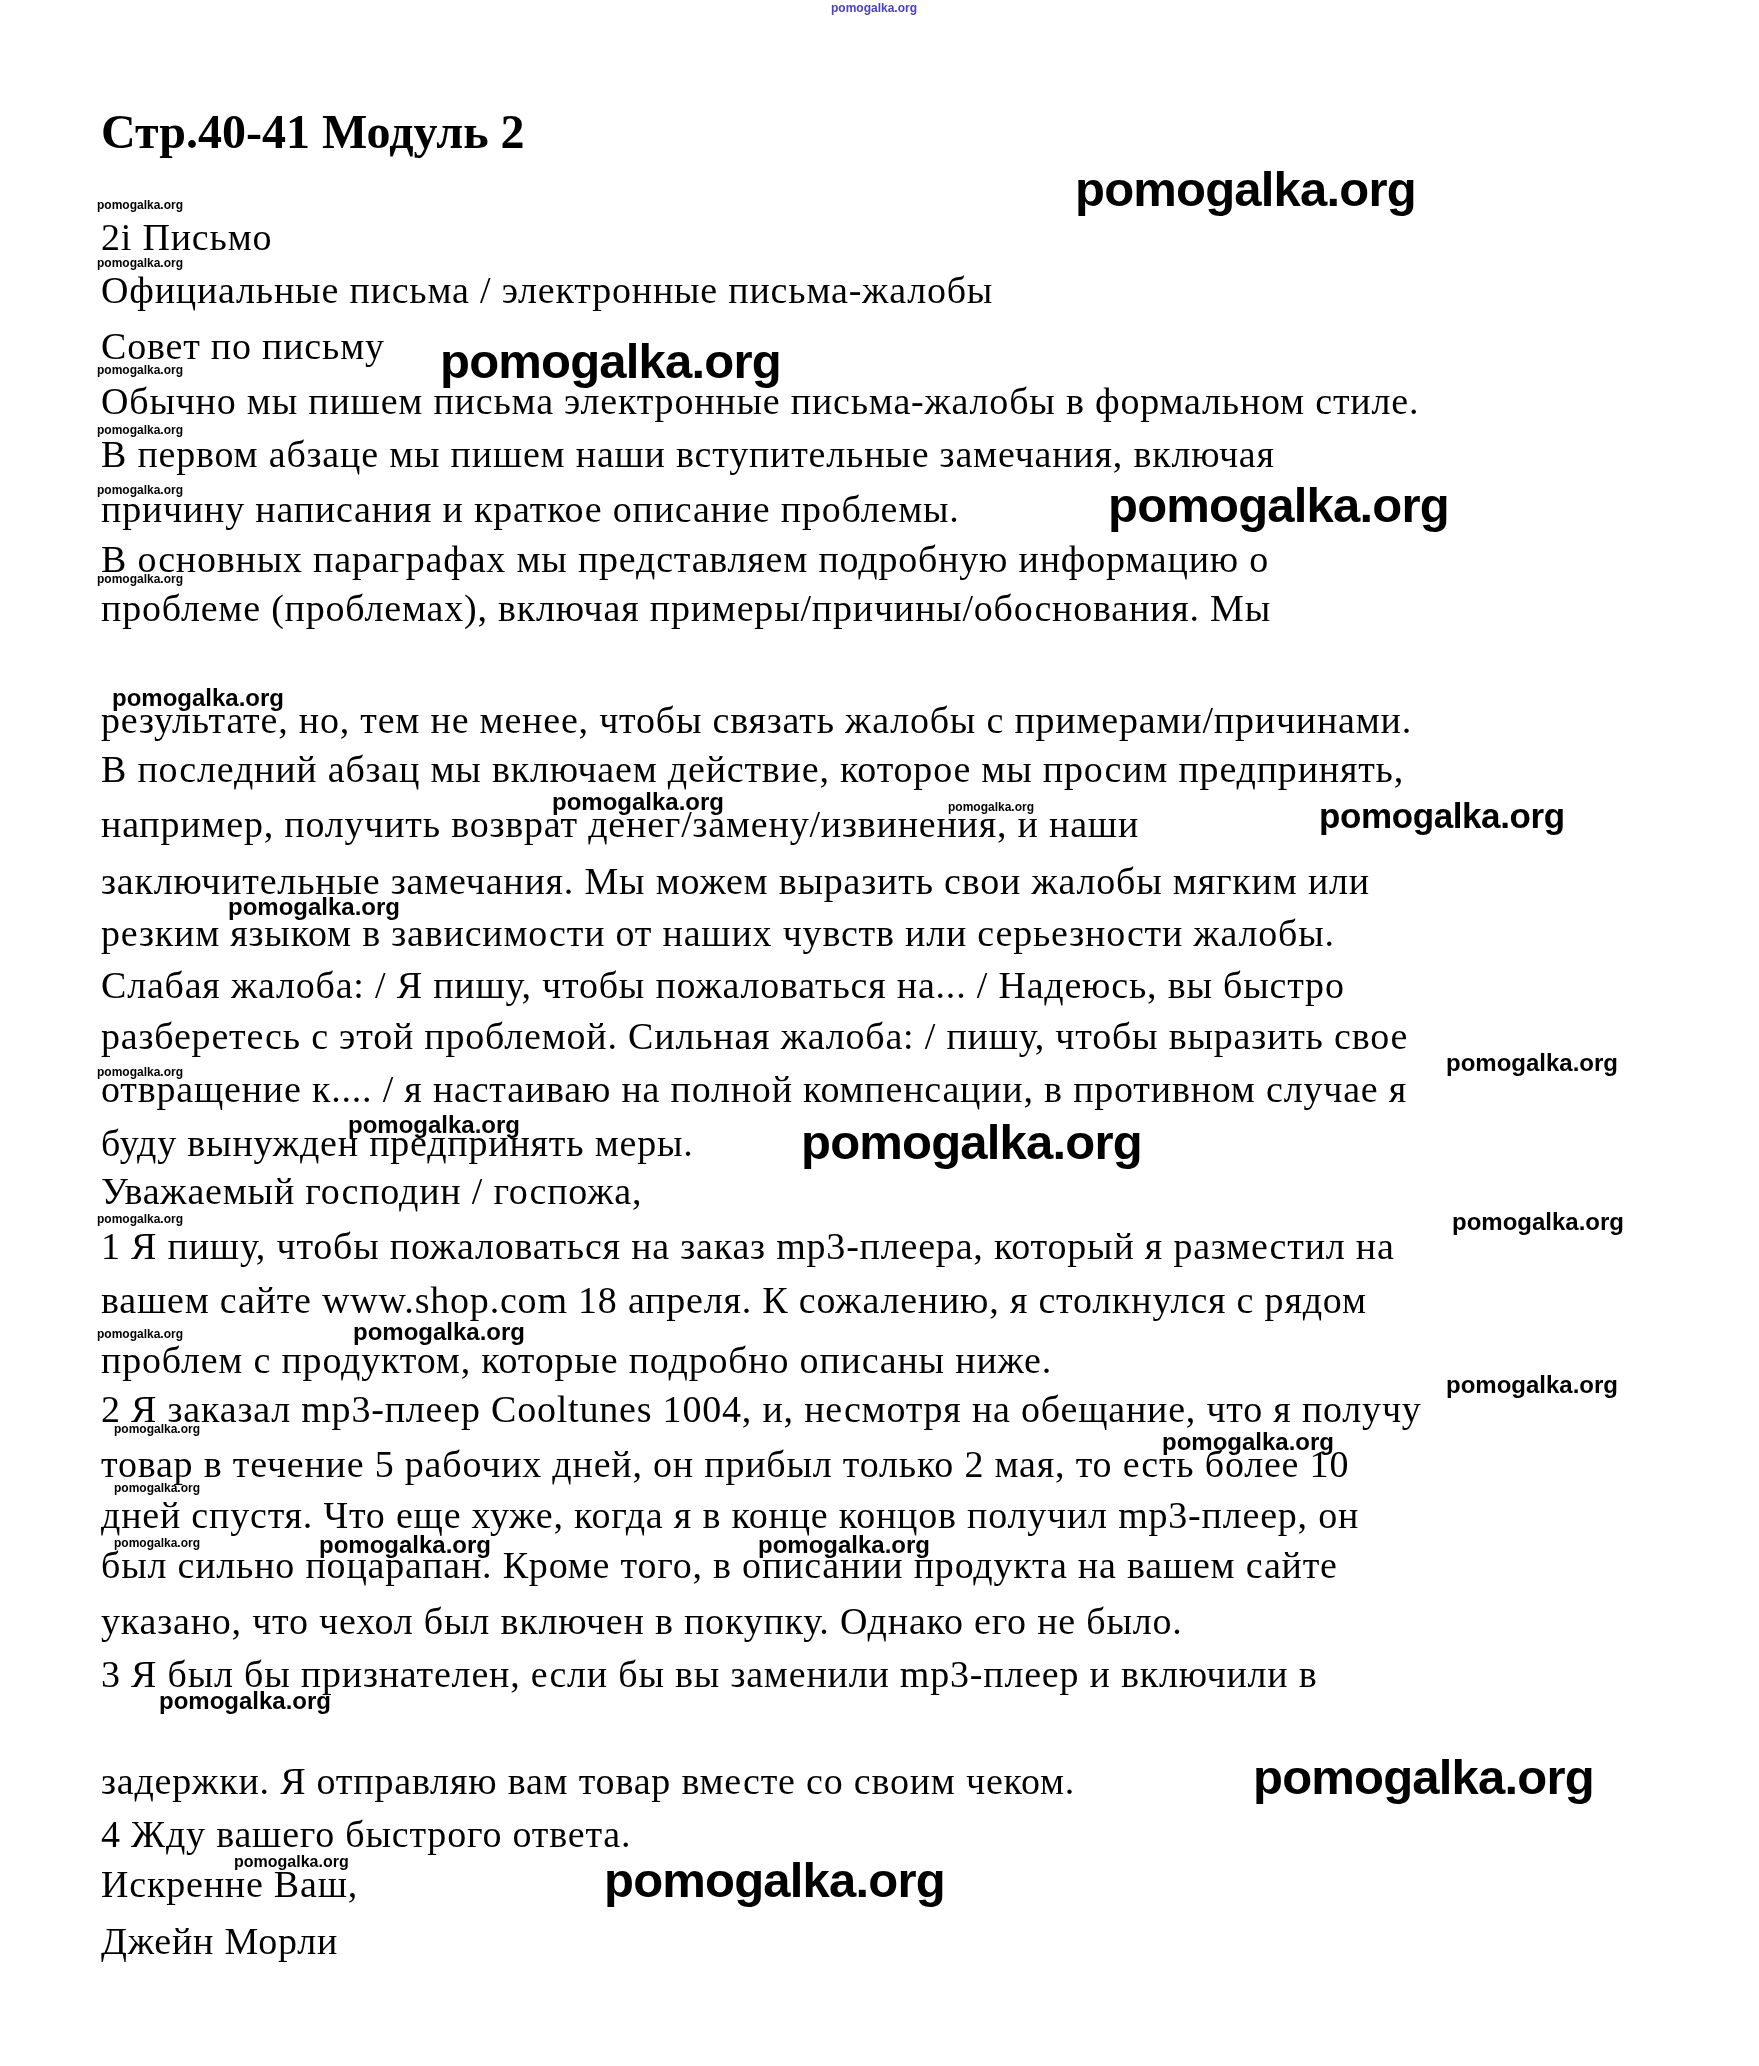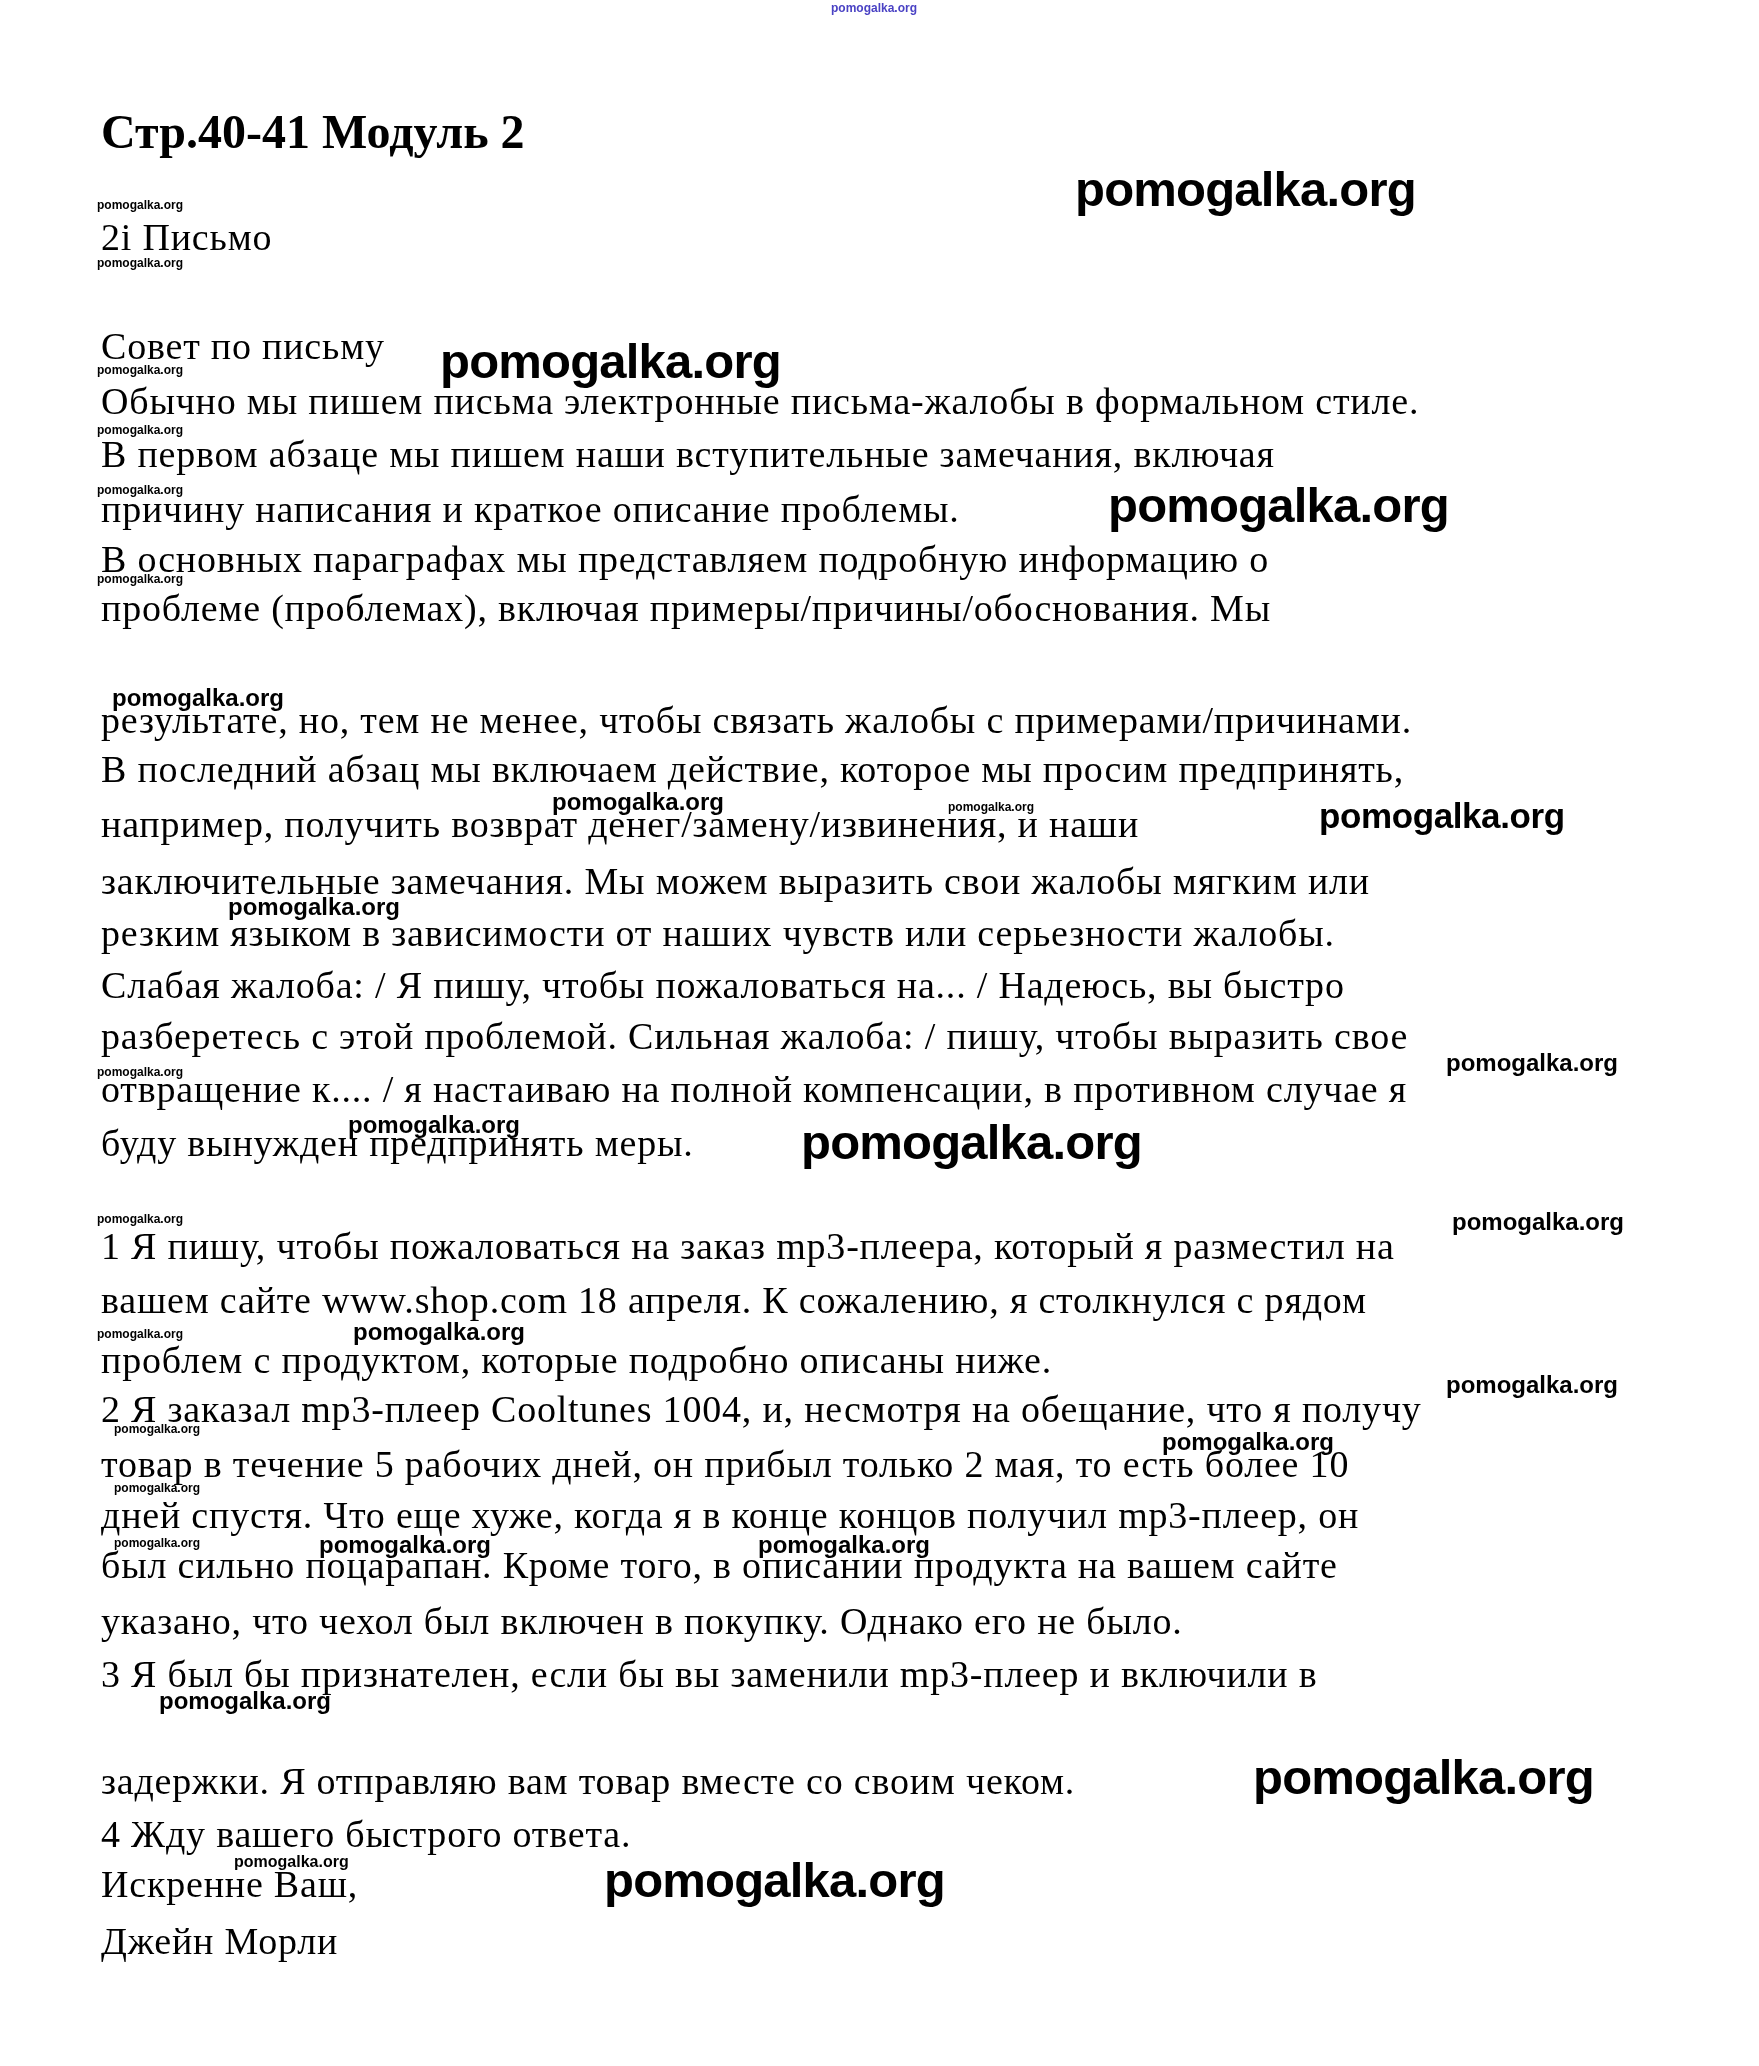--- a/index.html
+++ b/index.html
@@ -36,20 +36,21 @@
 
   <div class="el wm wm-top" style="left:831px;top:2.4px">pomogalka.org</div>
 
   <div class="el heading" style="left:101px;top:108px">Стр.40-41 Модуль 2</div>
   <div class="el wm wm-xl" style="left:1075px;top:165px">pomogalka.org</div>
 
   <div class="el wm wm-sm" style="left:97px;top:199px">pomogalka.org</div>
   <div class="el body" style="left:101px;top:218px">2i Письмо</div>
 
   <div class="el wm wm-sm" style="left:97px;top:257px">pomogalka.org</div>
+  <div class="el body" style="left:101px;top:271px">Официальные письма / электронные письма-жалобы</div>
 
   <div class="el body" style="left:101px;top:327px">Совет по письму</div>
   <div class="el wm wm-xl" style="left:440px;top:337px">pomogalka.org</div>
 
   <div class="el wm wm-sm" style="left:97px;top:364px">pomogalka.org</div>
   <div class="el body" style="left:101px;top:382px">Обычно мы пишем письма электронные письма-жалобы в формальном стиле.</div>
 
   <div class="el wm wm-sm" style="left:97px;top:424px">pomogalka.org</div>
   <div class="el body" style="left:101px;top:435px">В первом абзаце мы пишем наши вступительные замечания, включая</div>
 
@@ -80,20 +81,21 @@
   <div class="el body" style="left:101px;top:1017px">разберетесь с этой проблемой. Сильная жалоба: / пишу, чтобы выразить свое</div>
 
   <div class="el wm wm-md" style="left:1446px;top:1051px">pomogalka.org</div>
   <div class="el wm wm-sm" style="left:97px;top:1066px">pomogalka.org</div>
   <div class="el body" style="left:101px;top:1070px">отвращение к.... / я настаиваю на полной компенсации, в противном случае я</div>
 
   <div class="el wm wm-md" style="left:348px;top:1113px">pomogalka.org</div>
   <div class="el body" style="left:101px;top:1124px">буду вынужден предпринять меры.</div>
   <div class="el wm wm-xl" style="left:801px;top:1118px">pomogalka.org</div>
 
+  <div class="el body" style="left:101px;top:1172px">Уважаемый господин / госпожа,</div>
   <div class="el wm wm-sm" style="left:97px;top:1213px">pomogalka.org</div>
   <div class="el wm wm-md" style="left:1452px;top:1210px">pomogalka.org</div>
 
   <div class="el body" style="left:101px;top:1227px">1 Я пишу, чтобы пожаловаться на заказ mp3-плеера, который я разместил на</div>
   <div class="el body" style="left:101px;top:1281px">вашем сайте www.shop.com 18 апреля. К сожалению, я столкнулся с рядом</div>
 
   <div class="el wm wm-sm" style="left:97px;top:1328px">pomogalka.org</div>
   <div class="el wm wm-md" style="left:353px;top:1320px">pomogalka.org</div>
   <div class="el body" style="left:101px;top:1341px">проблем с продуктом, которые подробно описаны ниже.</div>
 

